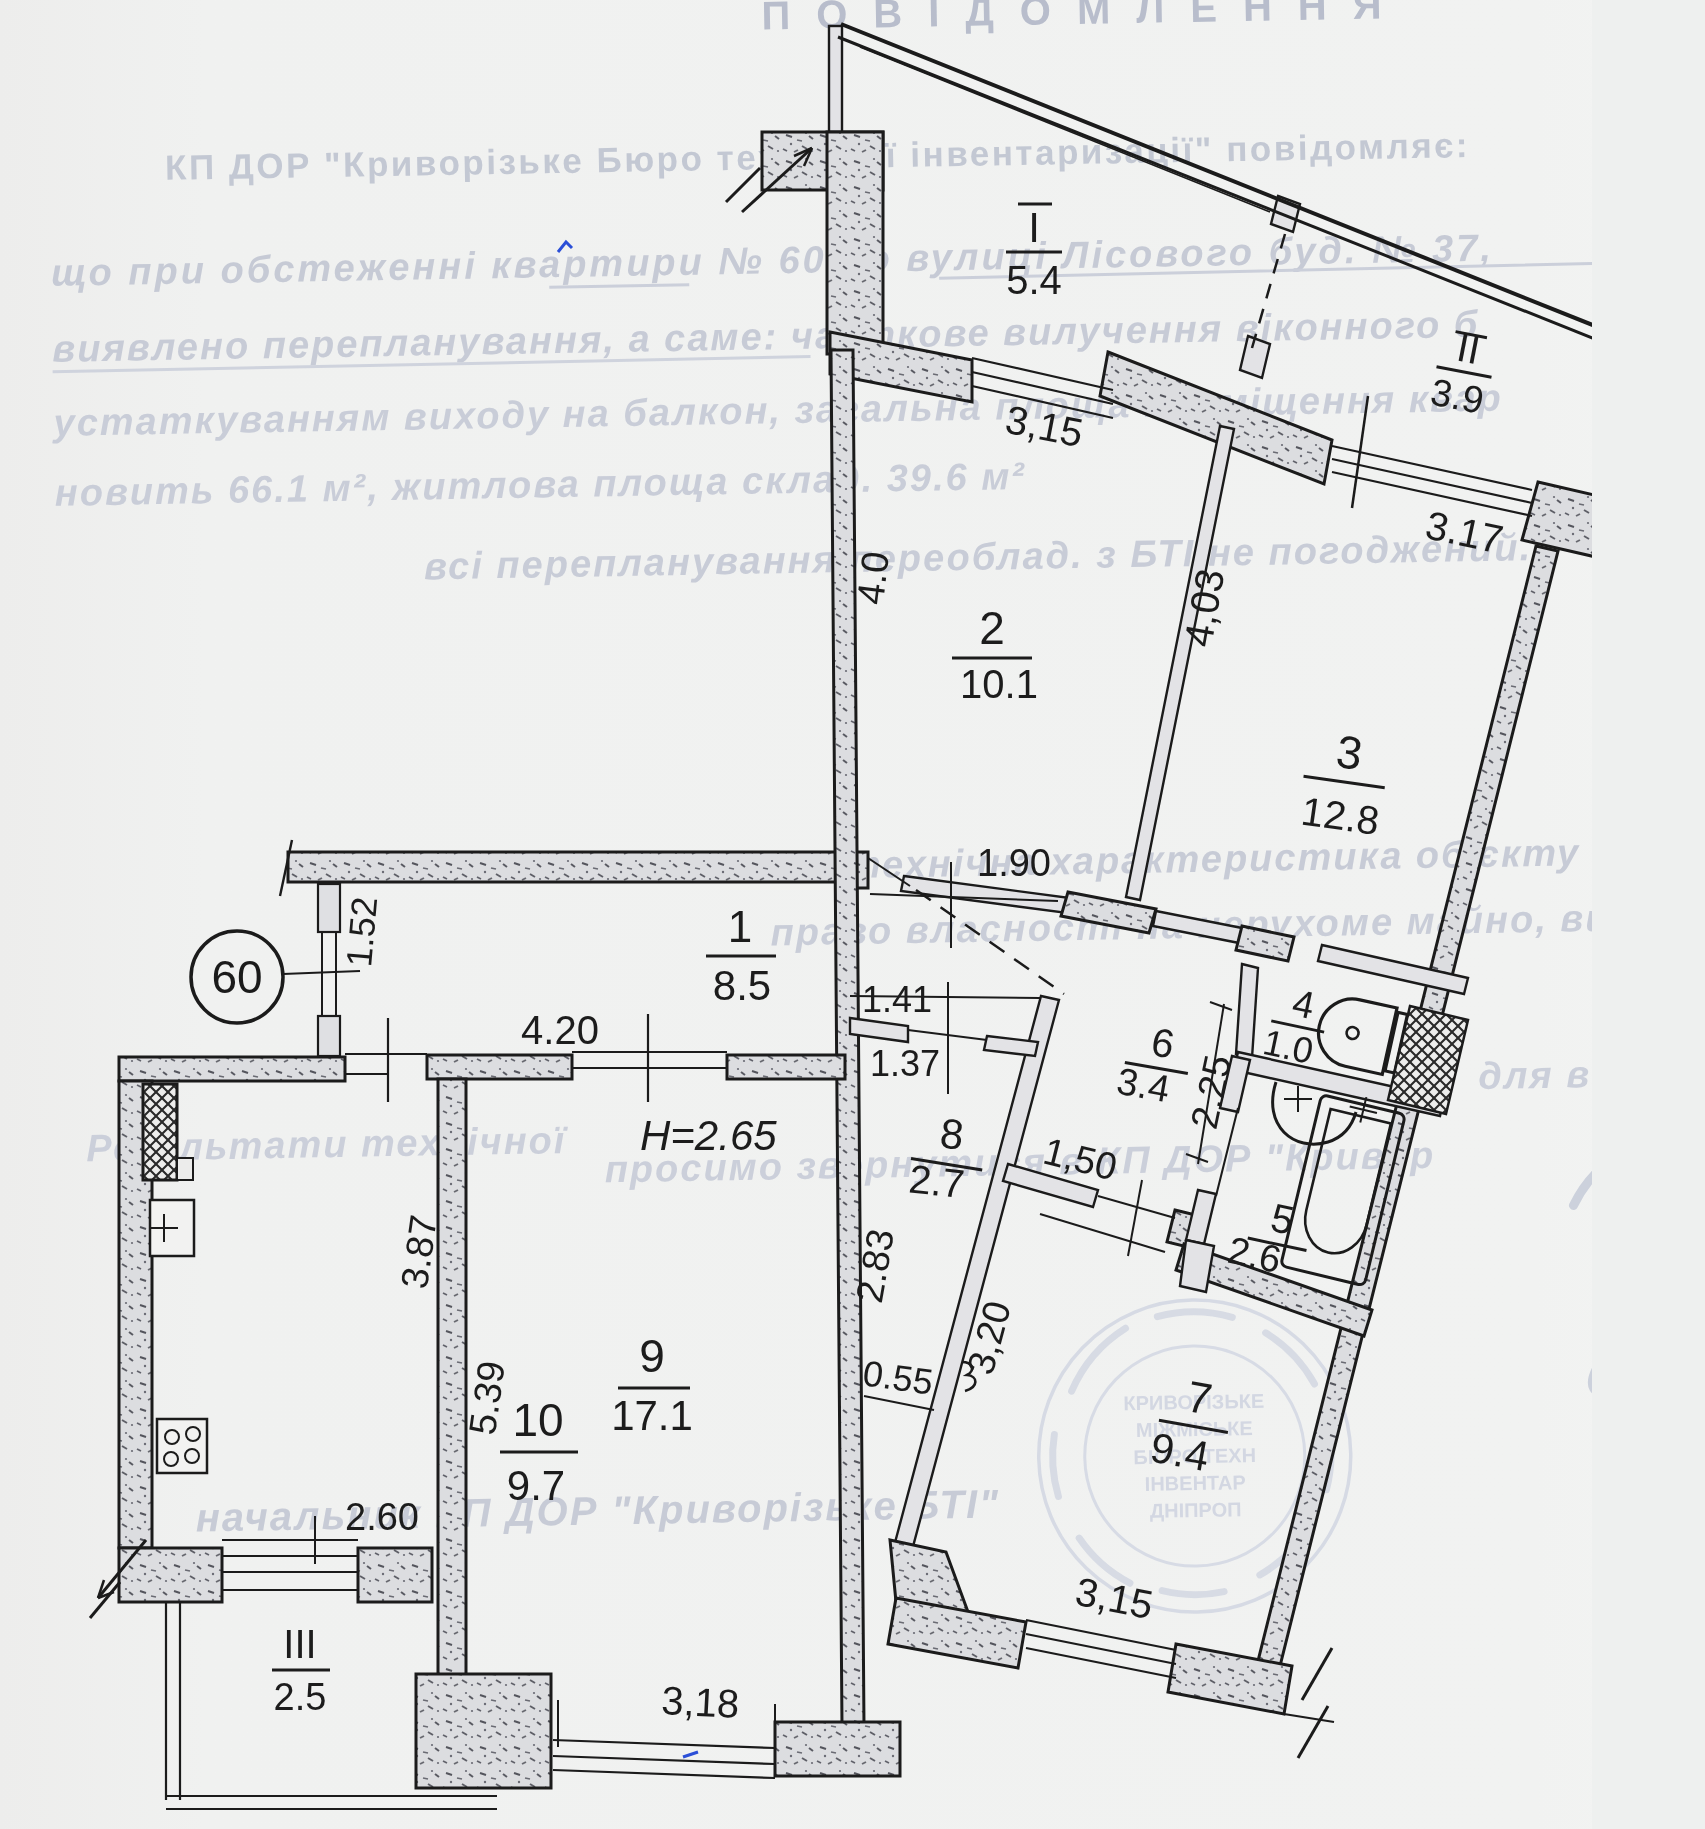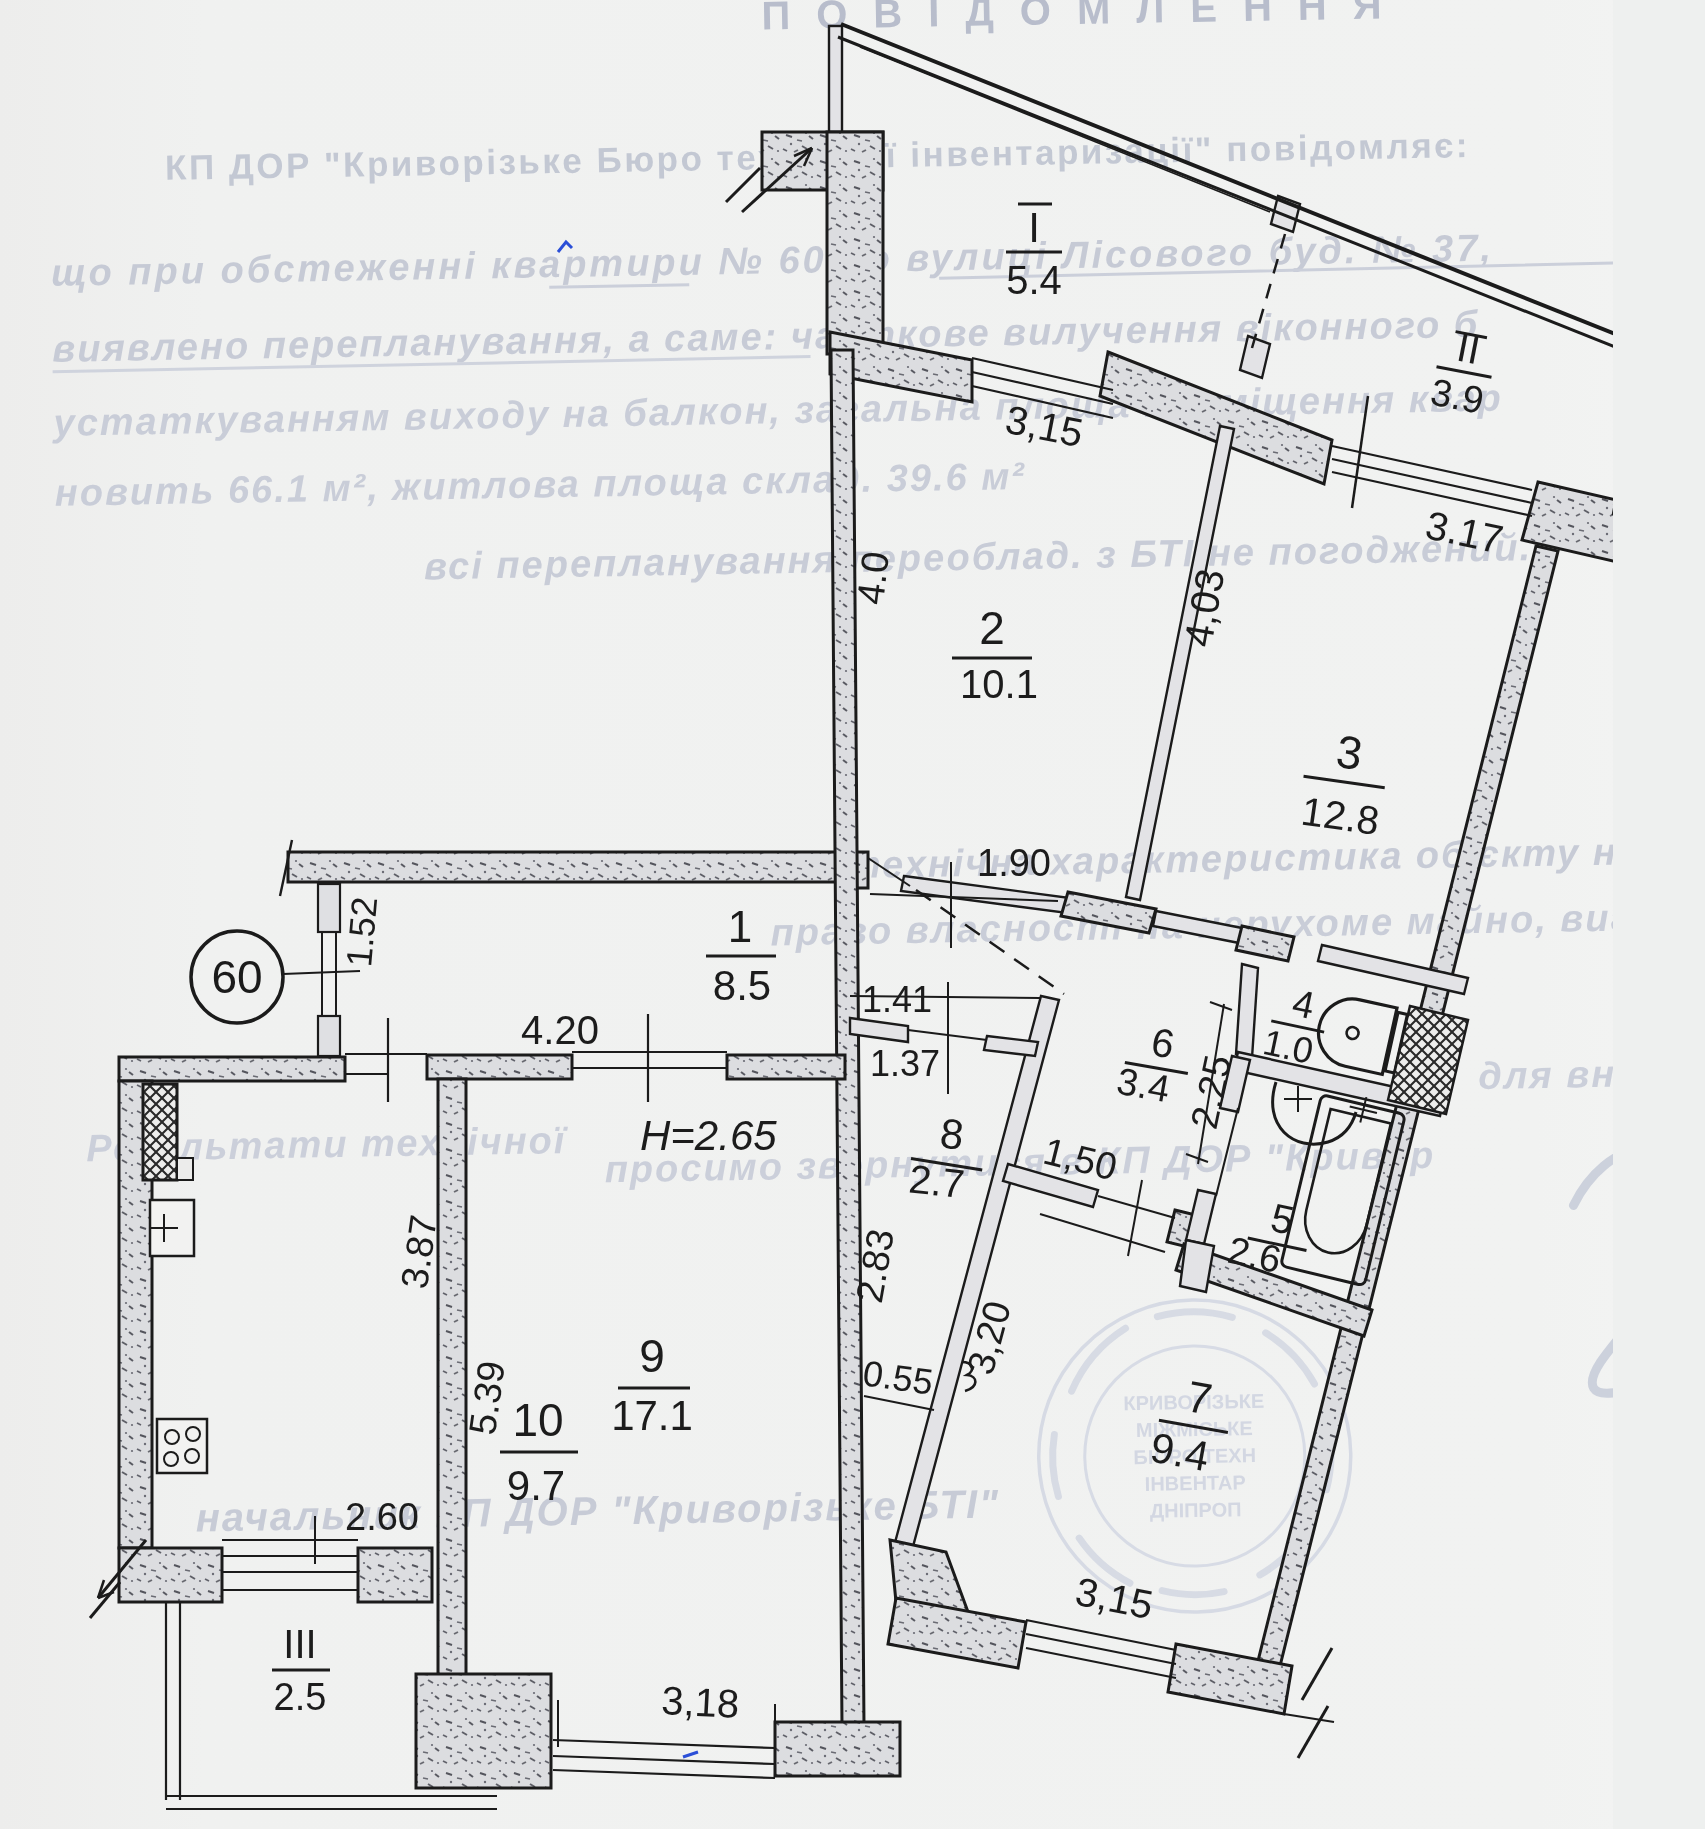--- a/index.html
+++ b/index.html
@@ -1,16 +1,16 @@
 <!DOCTYPE html>
 <html><head>
 <meta charset="utf-8">
 <style>
   html,body{margin:0;padding:0;background:#eef0ef;}
-  #page{width:1592px;height:1829px;position:relative;overflow:hidden;background:#f0f1f0;padding-left:21px;}
+  #page{width:1592px;height:1829px;position:relative;overflow:hidden;background:#f0f1f0;}
   svg{position:absolute;top:0;left:0;}
   text{font-family:"Liberation Sans", sans-serif;}
 </style>
 </head>
 <body>
 <div id="page">
 <svg width="1705" height="1829" viewBox="0 0 1705 1829">
 <defs>
   <pattern id="wf" width="34" height="26" patternUnits="userSpaceOnUse">
     <rect width="34" height="26" fill="#dcdde0"></rect>

